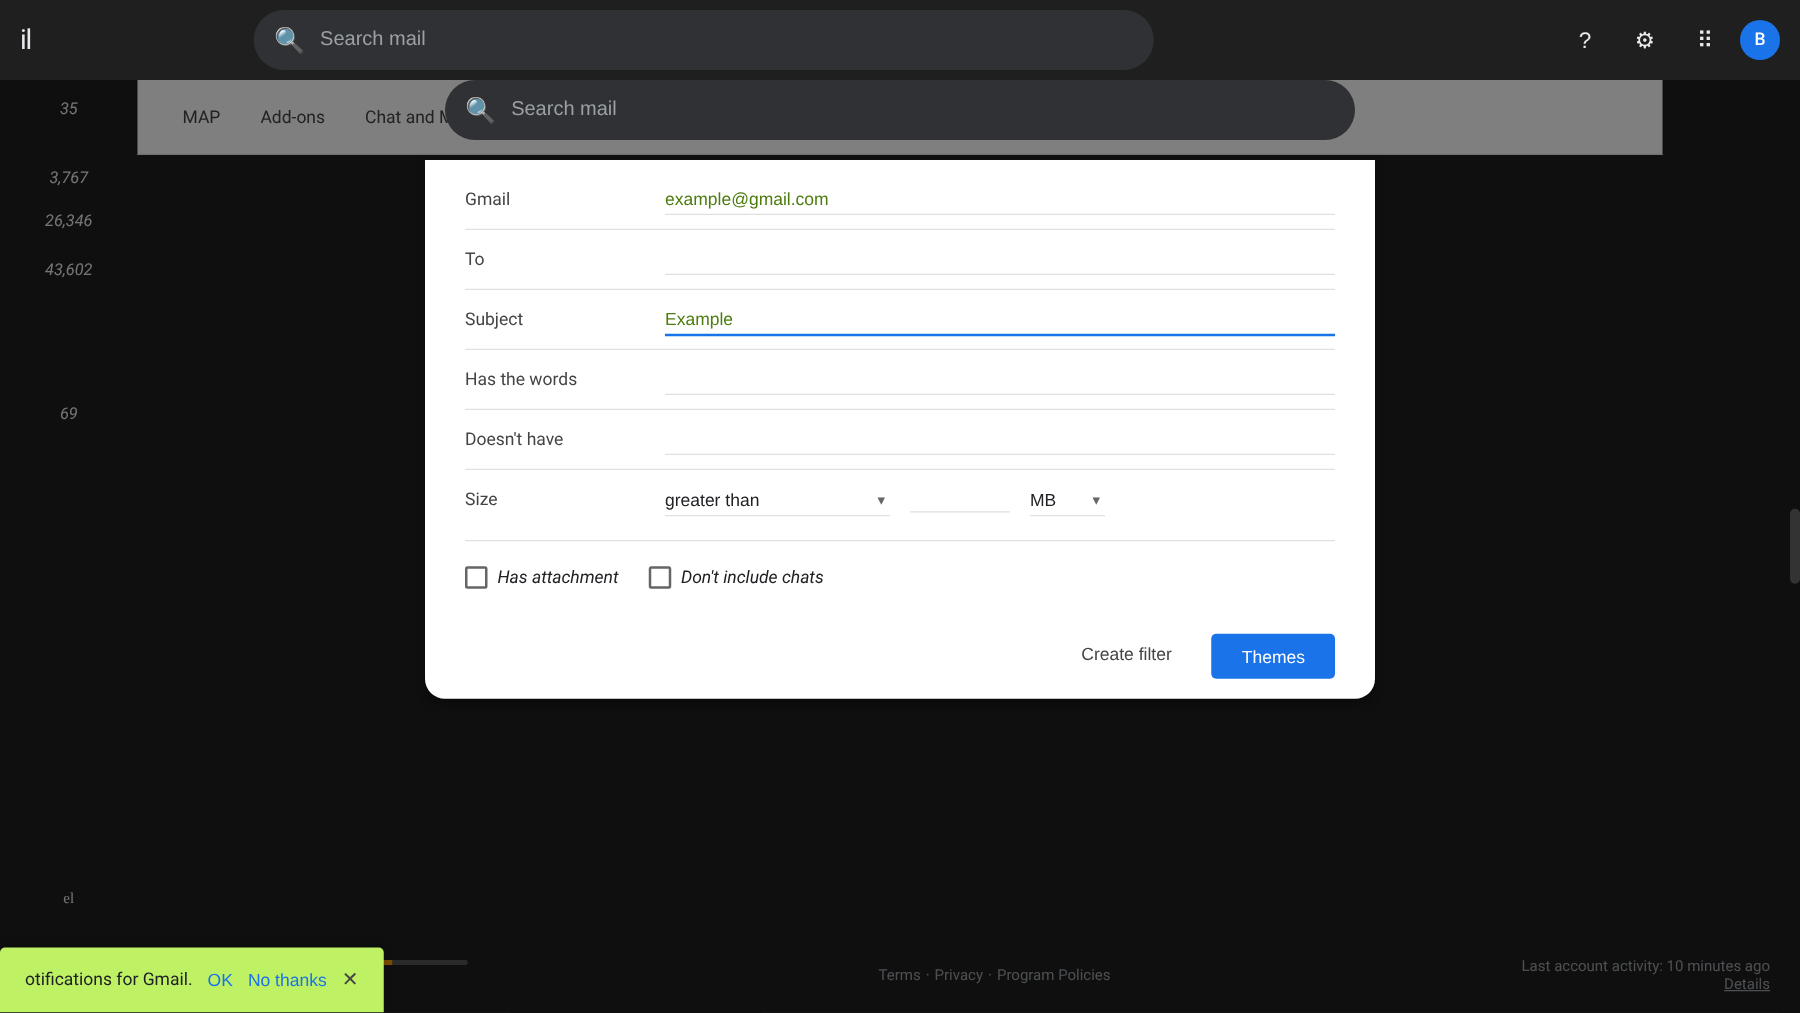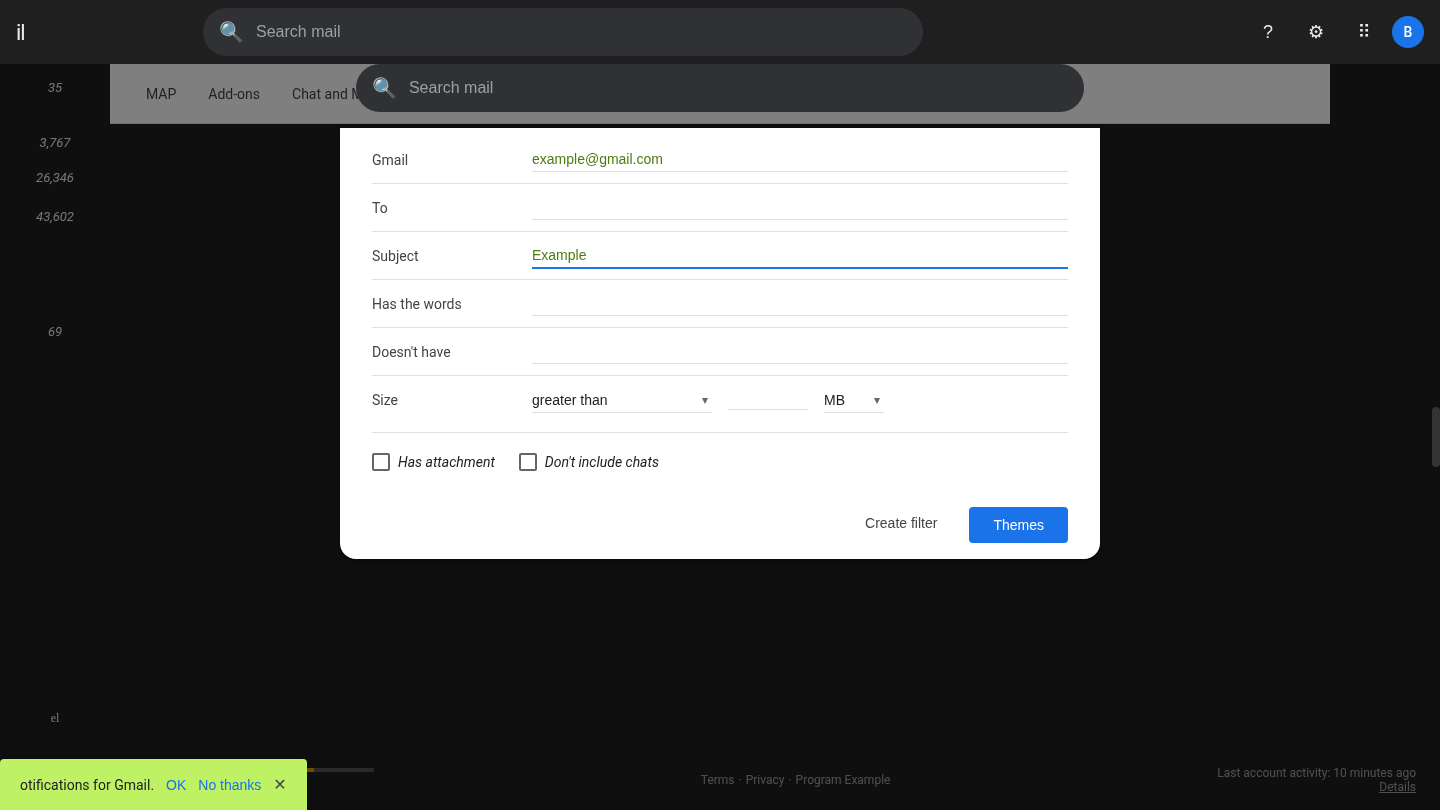--- a/index.html
+++ b/index.html
@@ -641,21 +641,21 @@
         <span>6.62 GB of 15 GB used</span>
         <span class="storage-link-icon">↗</span>
       </div>
     </div>
 
     <div class="footer-links">
       <span>Terms</span>
       <span>·</span>
       <span>Privacy</span>
       <span>·</span>
-      <span>Program Example</span>
+      <span>Program Policies</span>
     </div>
 
     <div class="last-activity">
       <span>Last account activity: 10 minutes ago</span><br>
       <a>Details</a>
     </div>
   </div>
 
   <div class="scroll-handle"></div>
 

